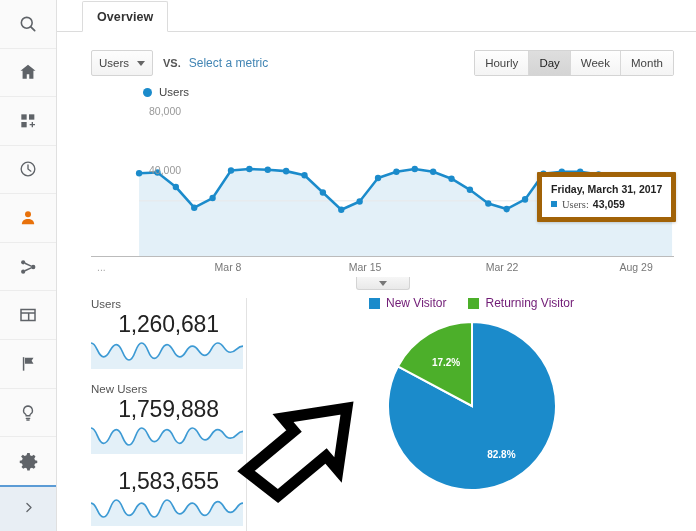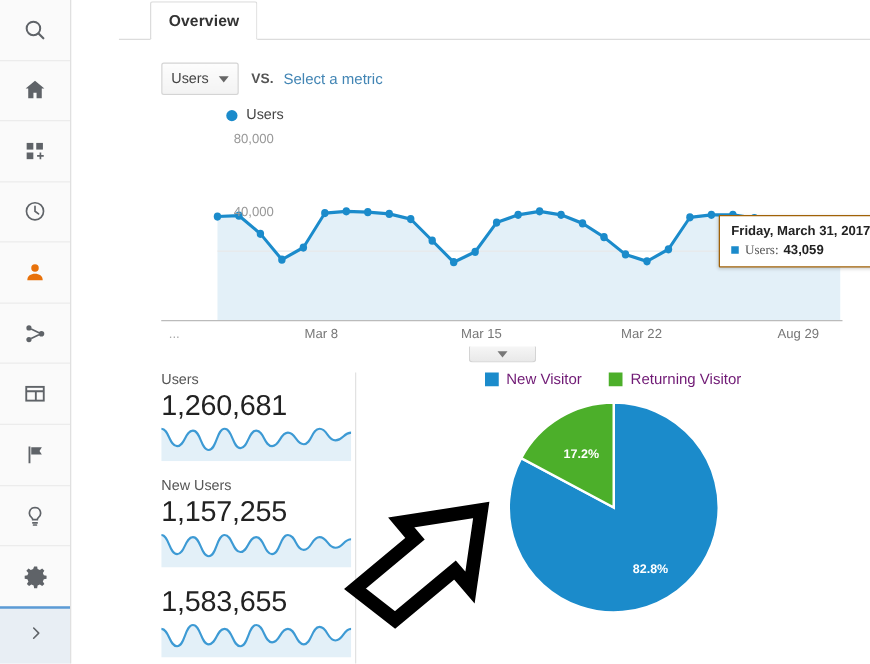--- a/index.html
+++ b/index.html
@@ -9,21 +9,20 @@
     overflow: hidden;
     background: #ffffff;
     font-family: "Liberation Sans", sans-serif;
     -webkit-font-smoothing: antialiased;
   }
   #app {
     position: relative;
     width: 696px; height: 531px;
     display: flex;
     background: #fff;
-    gap: 38px;
   }
 
   
   .sidebar {
     width: 57px;
     height: 531px;
     background: #fafafa;
     border-right: 1px solid #e0e0e0;
     display: flex;
     flex-direction: column;
@@ -178,21 +177,21 @@
     left: 58px;
   }
   #ylab-top { top: 1px; }
   #ylab-mid { top: 60px; }
 
   .tooltip {
     position: absolute;
     left: 446px;
     top: 68px;
     background: #fff;
-    border: 1px solid #a16207;
+    border: 5px solid #a16207;
     box-shadow: 0 1px 3px rgba(0,0,0,.18);
     padding: 6px 9px 7px 9px;
     font-size: 10.5px;
     color: #333;
     white-space: nowrap;
     border-radius: 1px;
   }
   .tooltip .tt-date { font-weight: bold; color: #222; margin-bottom: 3px; }
   .tooltip .tt-row { display: flex; align-items: center; }
   .tt-sq {
@@ -256,20 +255,21 @@
     font-size: 11.5px;
     color: #555;
     margin-bottom: 1px;
   }
   .metric-value {
     font-size: 23px;
     color: #222;
     font-weight: normal;
     letter-spacing: -.2px;
     line-height: 1.18;
+    text-align: center;
   }
   .spark { display: block; width: 152px; height: 28px; margin-top: 3px; }
 
   
   .pie-col {
     flex: 1 1 auto;
     position: relative;
     padding-top: 0;
   }
   .pie-legend {
@@ -414,20 +414,26 @@
     </div>
 
     <div class="metric-row">
       <div class="select-box">
         <span>Users</span>
         <span class="caret"></span>
       </div>
       <span class="vs-label">VS.</span>
       <span class="metric-link">Select a metric</span>
 
+      <div class="period-group">
+        <div class="period-btn">Hourly</div>
+        <div class="period-btn active">Day</div>
+        <div class="period-btn">Week</div>
+        <div class="period-btn">Month</div>
+      </div>
     </div>
 
     <div class="chart-legend">
       <span class="legend-dot"></span>
       <span>Users</span>
     </div>
 
     <div class="chart-wrap">
       <span class="ylab" id="ylab-top">80,000</span>
       <span class="ylab" id="ylab-mid">40,000</span>
@@ -496,21 +502,21 @@
           <div class="metric-label">Users</div>
           <div class="metric-value">1,260,681</div>
           <svg class="spark" viewBox="0 0 152 28" preserveAspectRatio="none">
               <path d="M0,2 C6.333333333333333,2 6.333333333333333,15.909090909090908 12.666666666666666,15.909090909090908 C19,15.909090909090908 19,3.545454545454546 25.333333333333332,3.545454545454546 C31.666666666666664,3.545454545454546 31.666666666666664,19 38,19 C44.33333333333333,19 44.33333333333333,2 50.666666666666664,2 C57,2 57,17.454545454545453 63.333333333333336,17.454545454545453 C69.66666666666667,17.454545454545453 69.66666666666667,3.545454545454546 76,3.545454545454546 C82.33333333333334,3.545454545454546 82.33333333333334,15.909090909090908 88.66666666666667,15.909090909090908 C95,15.909090909090908 95,5.09090909090909 101.33333333333333,5.09090909090909 C107.66666666666666,5.09090909090909 107.66666666666666,14.363636363636363 114,14.363636363636363 C120.33333333333334,14.363636363636363 120.33333333333334,2 126.66666666666667,2 C133,2 133,11.272727272727272 139.33333333333331,11.272727272727272 C145.66666666666666,11.272727272727272 145.66666666666666,5.09090909090909 152,5.09090909090909 L152,28 L0,28 Z" fill="#e3f0f8"></path>
               <path d="M0,2 C6.333333333333333,2 6.333333333333333,15.909090909090908 12.666666666666666,15.909090909090908 C19,15.909090909090908 19,3.545454545454546 25.333333333333332,3.545454545454546 C31.666666666666664,3.545454545454546 31.666666666666664,19 38,19 C44.33333333333333,19 44.33333333333333,2 50.666666666666664,2 C57,2 57,17.454545454545453 63.333333333333336,17.454545454545453 C69.66666666666667,17.454545454545453 69.66666666666667,3.545454545454546 76,3.545454545454546 C82.33333333333334,3.545454545454546 82.33333333333334,15.909090909090908 88.66666666666667,15.909090909090908 C95,15.909090909090908 95,5.09090909090909 101.33333333333333,5.09090909090909 C107.66666666666666,5.09090909090909 107.66666666666666,14.363636363636363 114,14.363636363636363 C120.33333333333334,14.363636363636363 120.33333333333334,2 126.66666666666667,2 C133,2 133,11.272727272727272 139.33333333333331,11.272727272727272 C145.66666666666666,11.272727272727272 145.66666666666666,5.09090909090909 152,5.09090909090909" fill="none" stroke="#3d9ad4" stroke-width="1.7"></path>
             </svg>
         </div>
 
         <div class="metric-card">
           <div class="metric-label">New Users</div>
-          <div class="metric-value">1,157,255</div>
+          <div class="metric-value">1,759,888</div>
           <svg class="spark" viewBox="0 0 152 28" preserveAspectRatio="none">
               <path d="M0,2 C6.333333333333333,2 6.333333333333333,17.3 12.666666666666666,17.3 C19,17.3 19,3.6999999999999997 25.333333333333332,3.6999999999999997 C31.666666666666664,3.6999999999999997 31.666666666666664,19 38,19 C44.33333333333333,19 44.33333333333333,2 50.666666666666664,2 C57,2 57,15.600000000000001 63.333333333333336,15.600000000000001 C69.66666666666667,15.600000000000001 69.66666666666667,3.6999999999999997 76,3.6999999999999997 C82.33333333333334,3.6999999999999997 82.33333333333334,17.3 88.66666666666667,17.3 C95,17.3 95,2 101.33333333333333,2 C107.66666666666666,2 107.66666666666666,13.899999999999999 114,13.899999999999999 C120.33333333333334,13.899999999999999 120.33333333333334,3.6999999999999997 126.66666666666667,3.6999999999999997 C133,3.6999999999999997 133,12.2 139.33333333333331,12.2 C145.66666666666666,12.2 145.66666666666666,5.3999999999999995 152,5.3999999999999995 L152,28 L0,28 Z" fill="#e3f0f8"></path>
               <path d="M0,2 C6.333333333333333,2 6.333333333333333,17.3 12.666666666666666,17.3 C19,17.3 19,3.6999999999999997 25.333333333333332,3.6999999999999997 C31.666666666666664,3.6999999999999997 31.666666666666664,19 38,19 C44.33333333333333,19 44.33333333333333,2 50.666666666666664,2 C57,2 57,15.600000000000001 63.333333333333336,15.600000000000001 C69.66666666666667,15.600000000000001 69.66666666666667,3.6999999999999997 76,3.6999999999999997 C82.33333333333334,3.6999999999999997 82.33333333333334,17.3 88.66666666666667,17.3 C95,17.3 95,2 101.33333333333333,2 C107.66666666666666,2 107.66666666666666,13.899999999999999 114,13.899999999999999 C120.33333333333334,13.899999999999999 120.33333333333334,3.6999999999999997 126.66666666666667,3.6999999999999997 C133,3.6999999999999997 133,12.2 139.33333333333331,12.2 C145.66666666666666,12.2 145.66666666666666,5.3999999999999995 152,5.3999999999999995" fill="none" stroke="#3d9ad4" stroke-width="1.7"></path>
             </svg>
         </div>
 
         <div class="metric-card">
           <div class="metric-value">1,583,655</div>
           <svg class="spark" viewBox="0 0 152 28" preserveAspectRatio="none">
               <path d="M0,5.09090909090909 C6.333333333333333,5.09090909090909 6.333333333333333,19 12.666666666666666,19 C19,19 19,2 25.333333333333332,2 C31.666666666666664,2 31.666666666666664,17.454545454545453 38,17.454545454545453 C44.33333333333333,17.454545454545453 44.33333333333333,5.09090909090909 50.666666666666664,5.09090909090909 C57,5.09090909090909 57,19 63.333333333333336,19 C69.66666666666667,19 69.66666666666667,2 76,2 C82.33333333333334,2 82.33333333333334,15.909090909090908 88.66666666666667,15.909090909090908 C95,15.909090909090908 95,5.09090909090909 101.33333333333333,5.09090909090909 C107.66666666666666,5.09090909090909 107.66666666666666,17.454545454545453 114,17.454545454545453 C120.33333333333334,17.454545454545453 120.33333333333334,3.545454545454546 126.66666666666667,3.545454545454546 C133,3.545454545454546 133,14.363636363636363 139.33333333333331,14.363636363636363 C145.66666666666666,14.363636363636363 145.66666666666666,5.09090909090909 152,5.09090909090909 L152,28 L0,28 Z" fill="#e3f0f8"></path>

